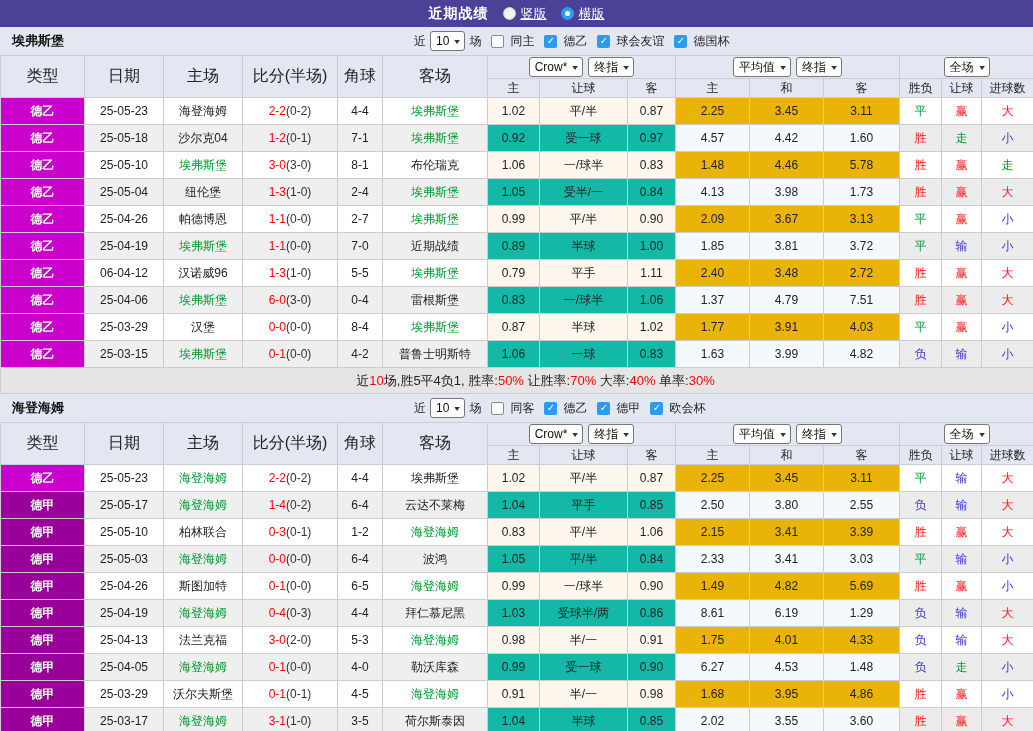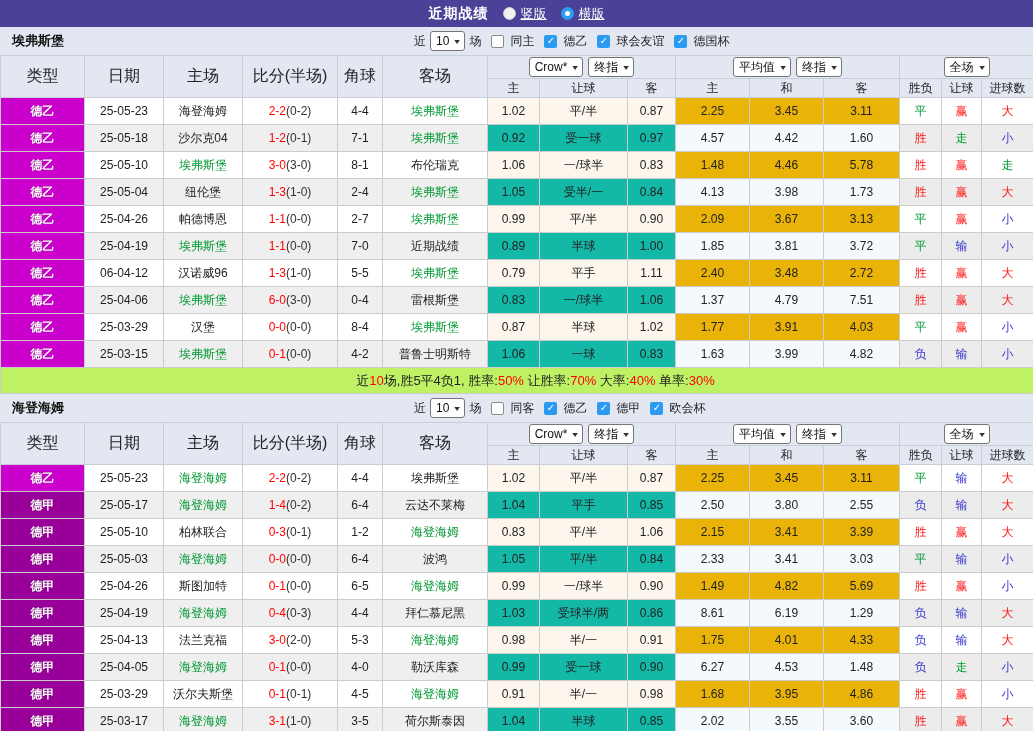--- a/index.html
+++ b/index.html
@@ -40,21 +40,21 @@
   .score-main{color:#f00;}
   .score-half{color:#333;}
   .c-r{color:#ff1a1a;}
   .c-g{color:#009933;}
   .c-b{color:#3838cf;}
   
   tr.odd .g-left{background:#ffffff;}  tr.even .g-left{background:#efefef;}
   tr.odd .g-crow{background:#fdf6ec;}  tr.even .g-crow{background:#14b8a6;}
   tr.odd .g-avg{background:#eab308;}   tr.even .g-avg{background:#f4f9fd;}
   tr.odd .g-res{background:#ffffff;}   tr.even .g-res{background:#ececec;}
-  tr.sum td{height:25px;background:#bef264;font-size:13px;border-left:1px solid #ccc;border-right:1px solid #ccc;padding-left:37px;}
+  tr.sum td{height:25px;background:#e5e5e5;font-size:13px;border-left:1px solid #ccc;border-right:1px solid #ccc;padding-left:37px;}
   tr.sum .red{color:#f00;}
 </style>
 </head>
 <body>
 
 <div class="page">
   <div class="banner">
     <span class="banner-title">近期战绩</span>
     <span class="radio-opt">
       <span class="radio plain"></span>

